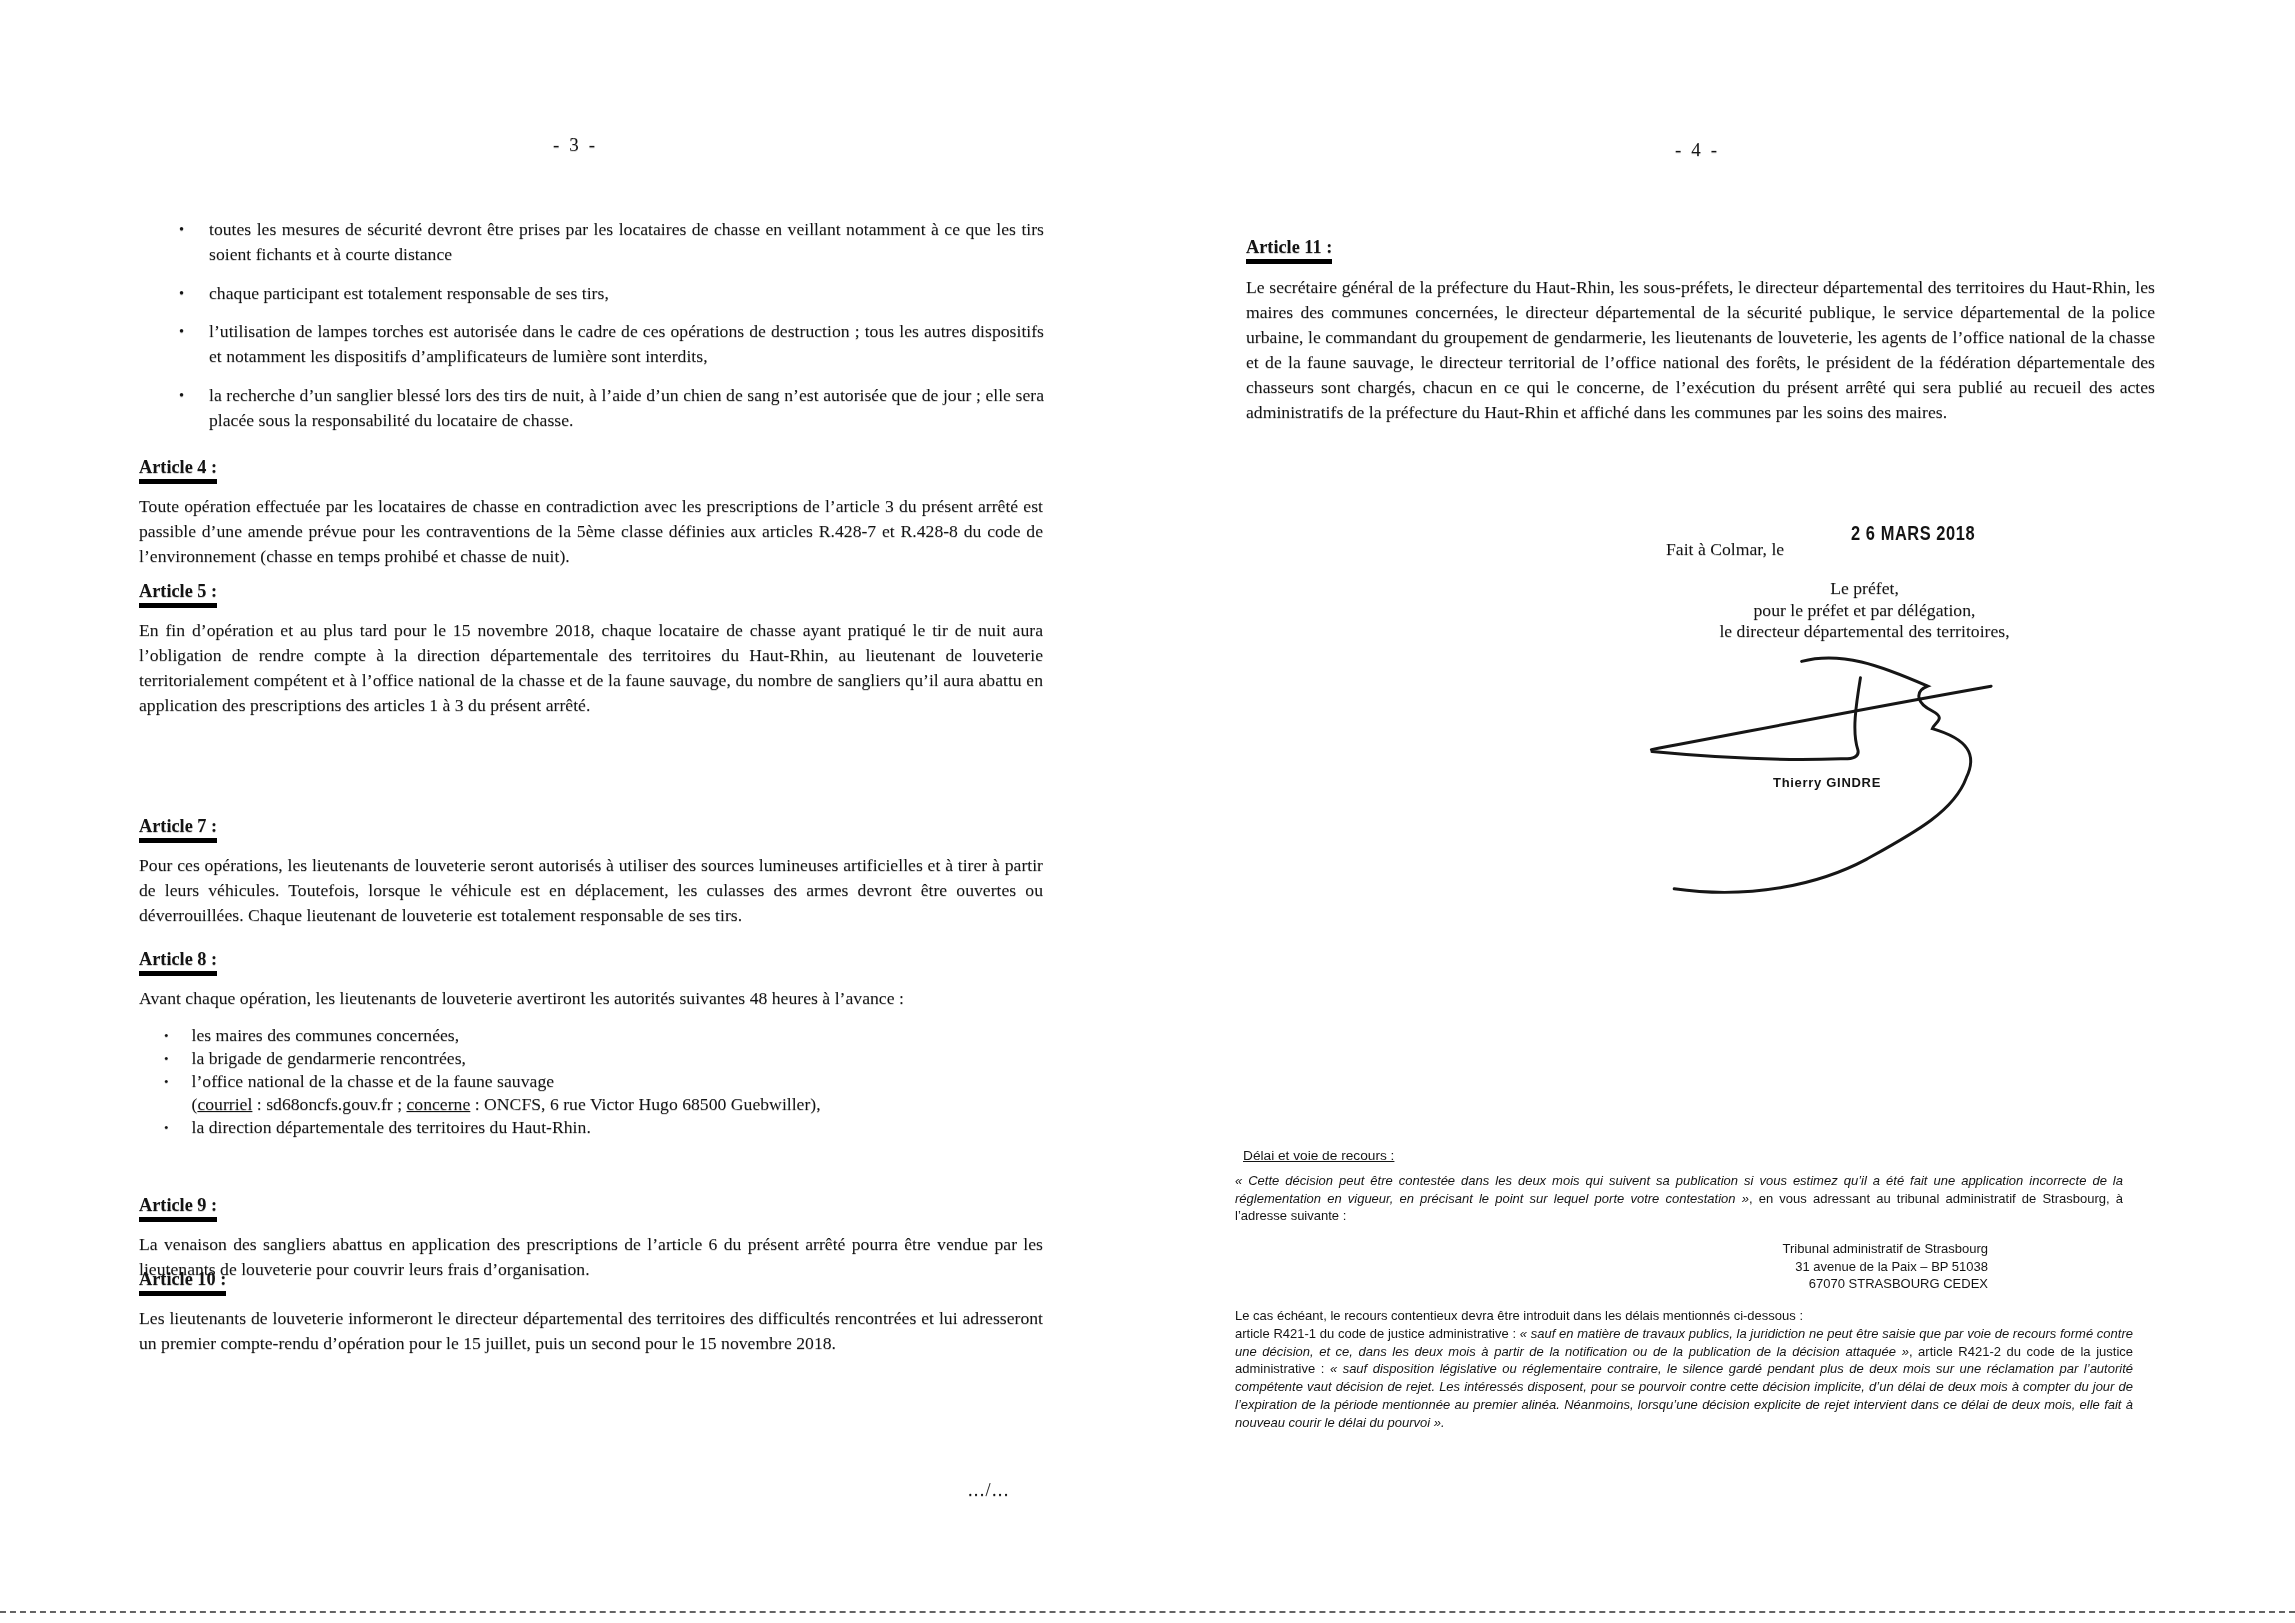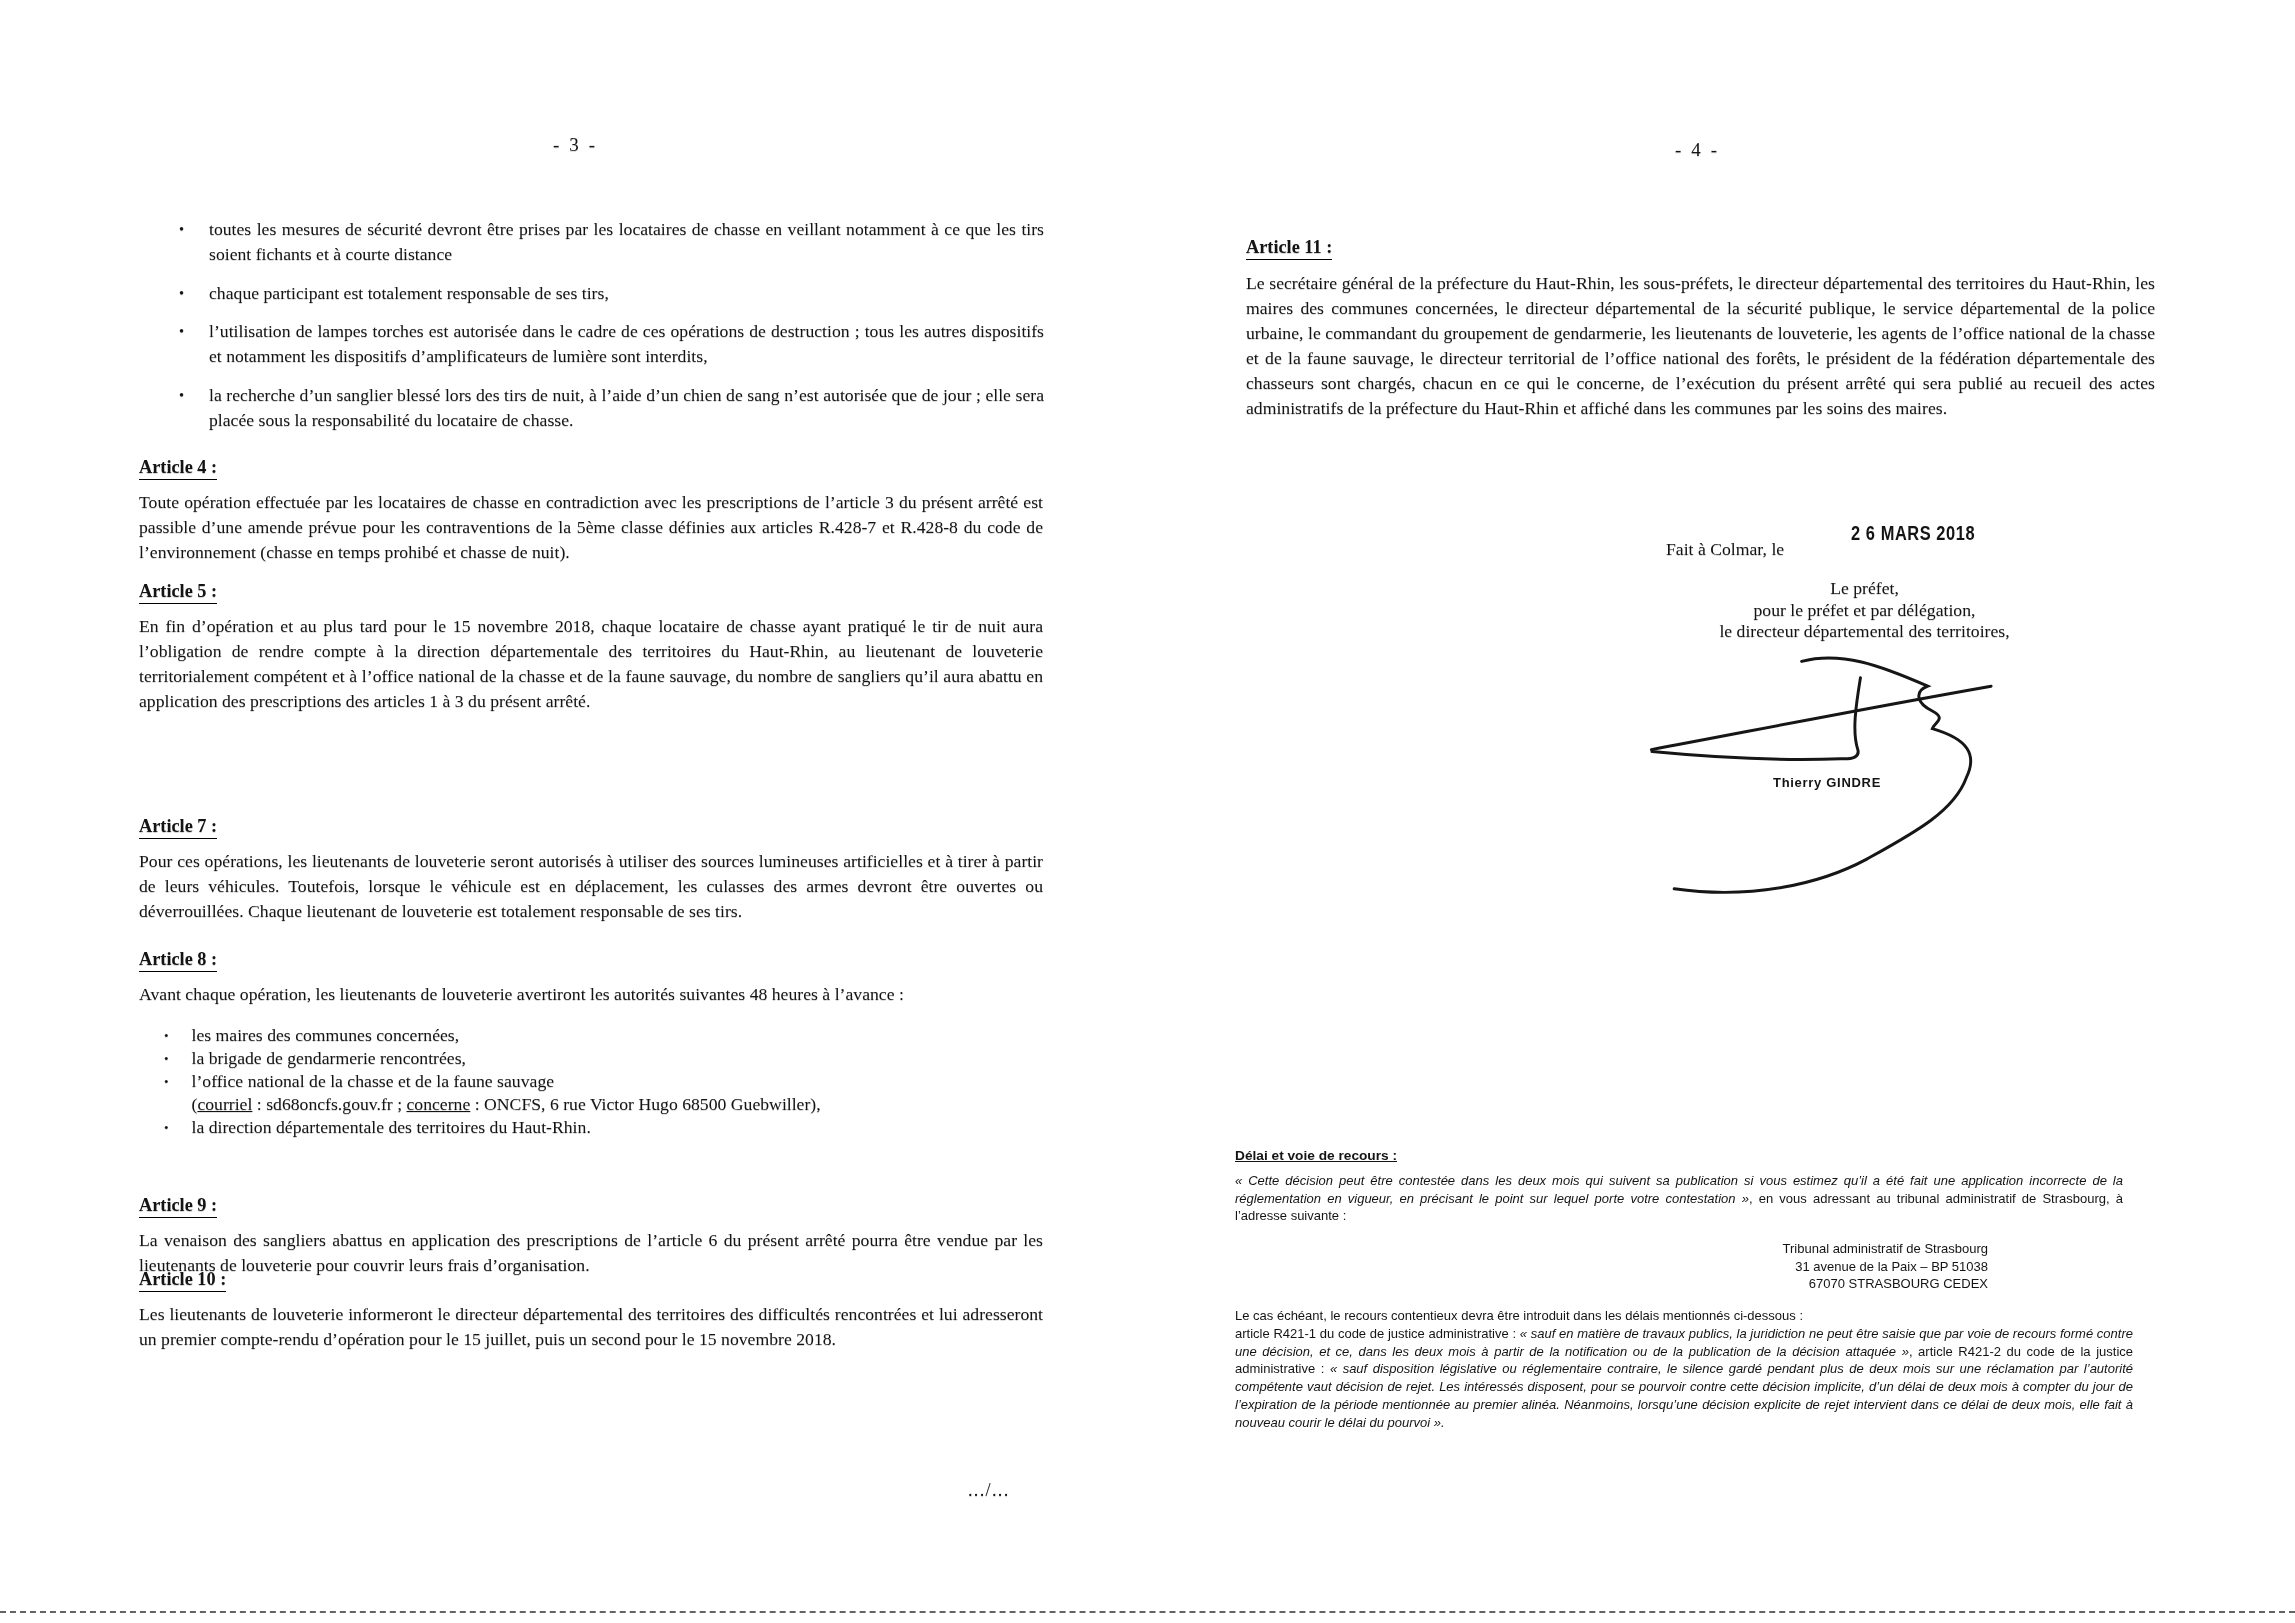--- a/index.html
+++ b/index.html
@@ -10,21 +10,21 @@
     overflow:hidden;
     font-family:"Liberation Serif","DejaVu Serif",serif;
     color:#141414;
   }
   .abs{position:absolute;}
   .scan{text-shadow:0 0.7px 0 rgba(20,20,20,.18);}
   .pagenum{font-size:19px;letter-spacing:2.6px;}
   .body-text{font-size:17.7px;line-height:25px;text-align:justify;text-align-last:left;}
   .art-title{
     font-size:18.3px;font-weight:bold;
-    border-bottom:1px solid #000000;
+    border-bottom:5px solid #000000;
     display:inline-block;padding-bottom:0.7px;
   }
   .bullet-row{display:flex;align-items:flex-start;}
   .dot{flex:0 0 30px;font-size:14.4px;line-height:25px;}
   .dot-sm{flex:0 0 27.5px;font-size:13px;line-height:23px;}
   .bullet-text{flex:1;}
   .auth-list{font-size:17.7px;line-height:23px;}
   .auth-cont{padding-left:27.5px;}
   .u{text-decoration:underline;}
   .sig-label{font-size:17.7px;}
@@ -38,21 +38,21 @@
   .signatory{
     font-family:"Liberation Sans","DejaVu Sans",sans-serif;
     font-weight:bold;font-size:13px;letter-spacing:0.7px;white-space:nowrap;
   }
   .sans-sm{
     font-family:"Liberation Sans","DejaVu Sans",sans-serif;
     font-size:13px;line-height:17.7px;
   }
   .recours-head{
     font-family:"Liberation Sans","DejaVu Sans",sans-serif;
-    font-size:13.7px;font-weight:bold;text-decoration:underline;
+    font-size:13.7px;font-weight:normal;text-decoration:underline;margin-left:8px;
   }
   .just{text-align:justify;text-align-last:left;}
   .it{font-style:italic;}
   .addr{text-align:right;}
   .dots-mark{font-size:18.3px;letter-spacing:1.3px;}
   .artifact{
     border-top:2px dashed #4a4a4a;
     opacity:.85;height:0;
   }
   svg.sig{overflow:visible;}

